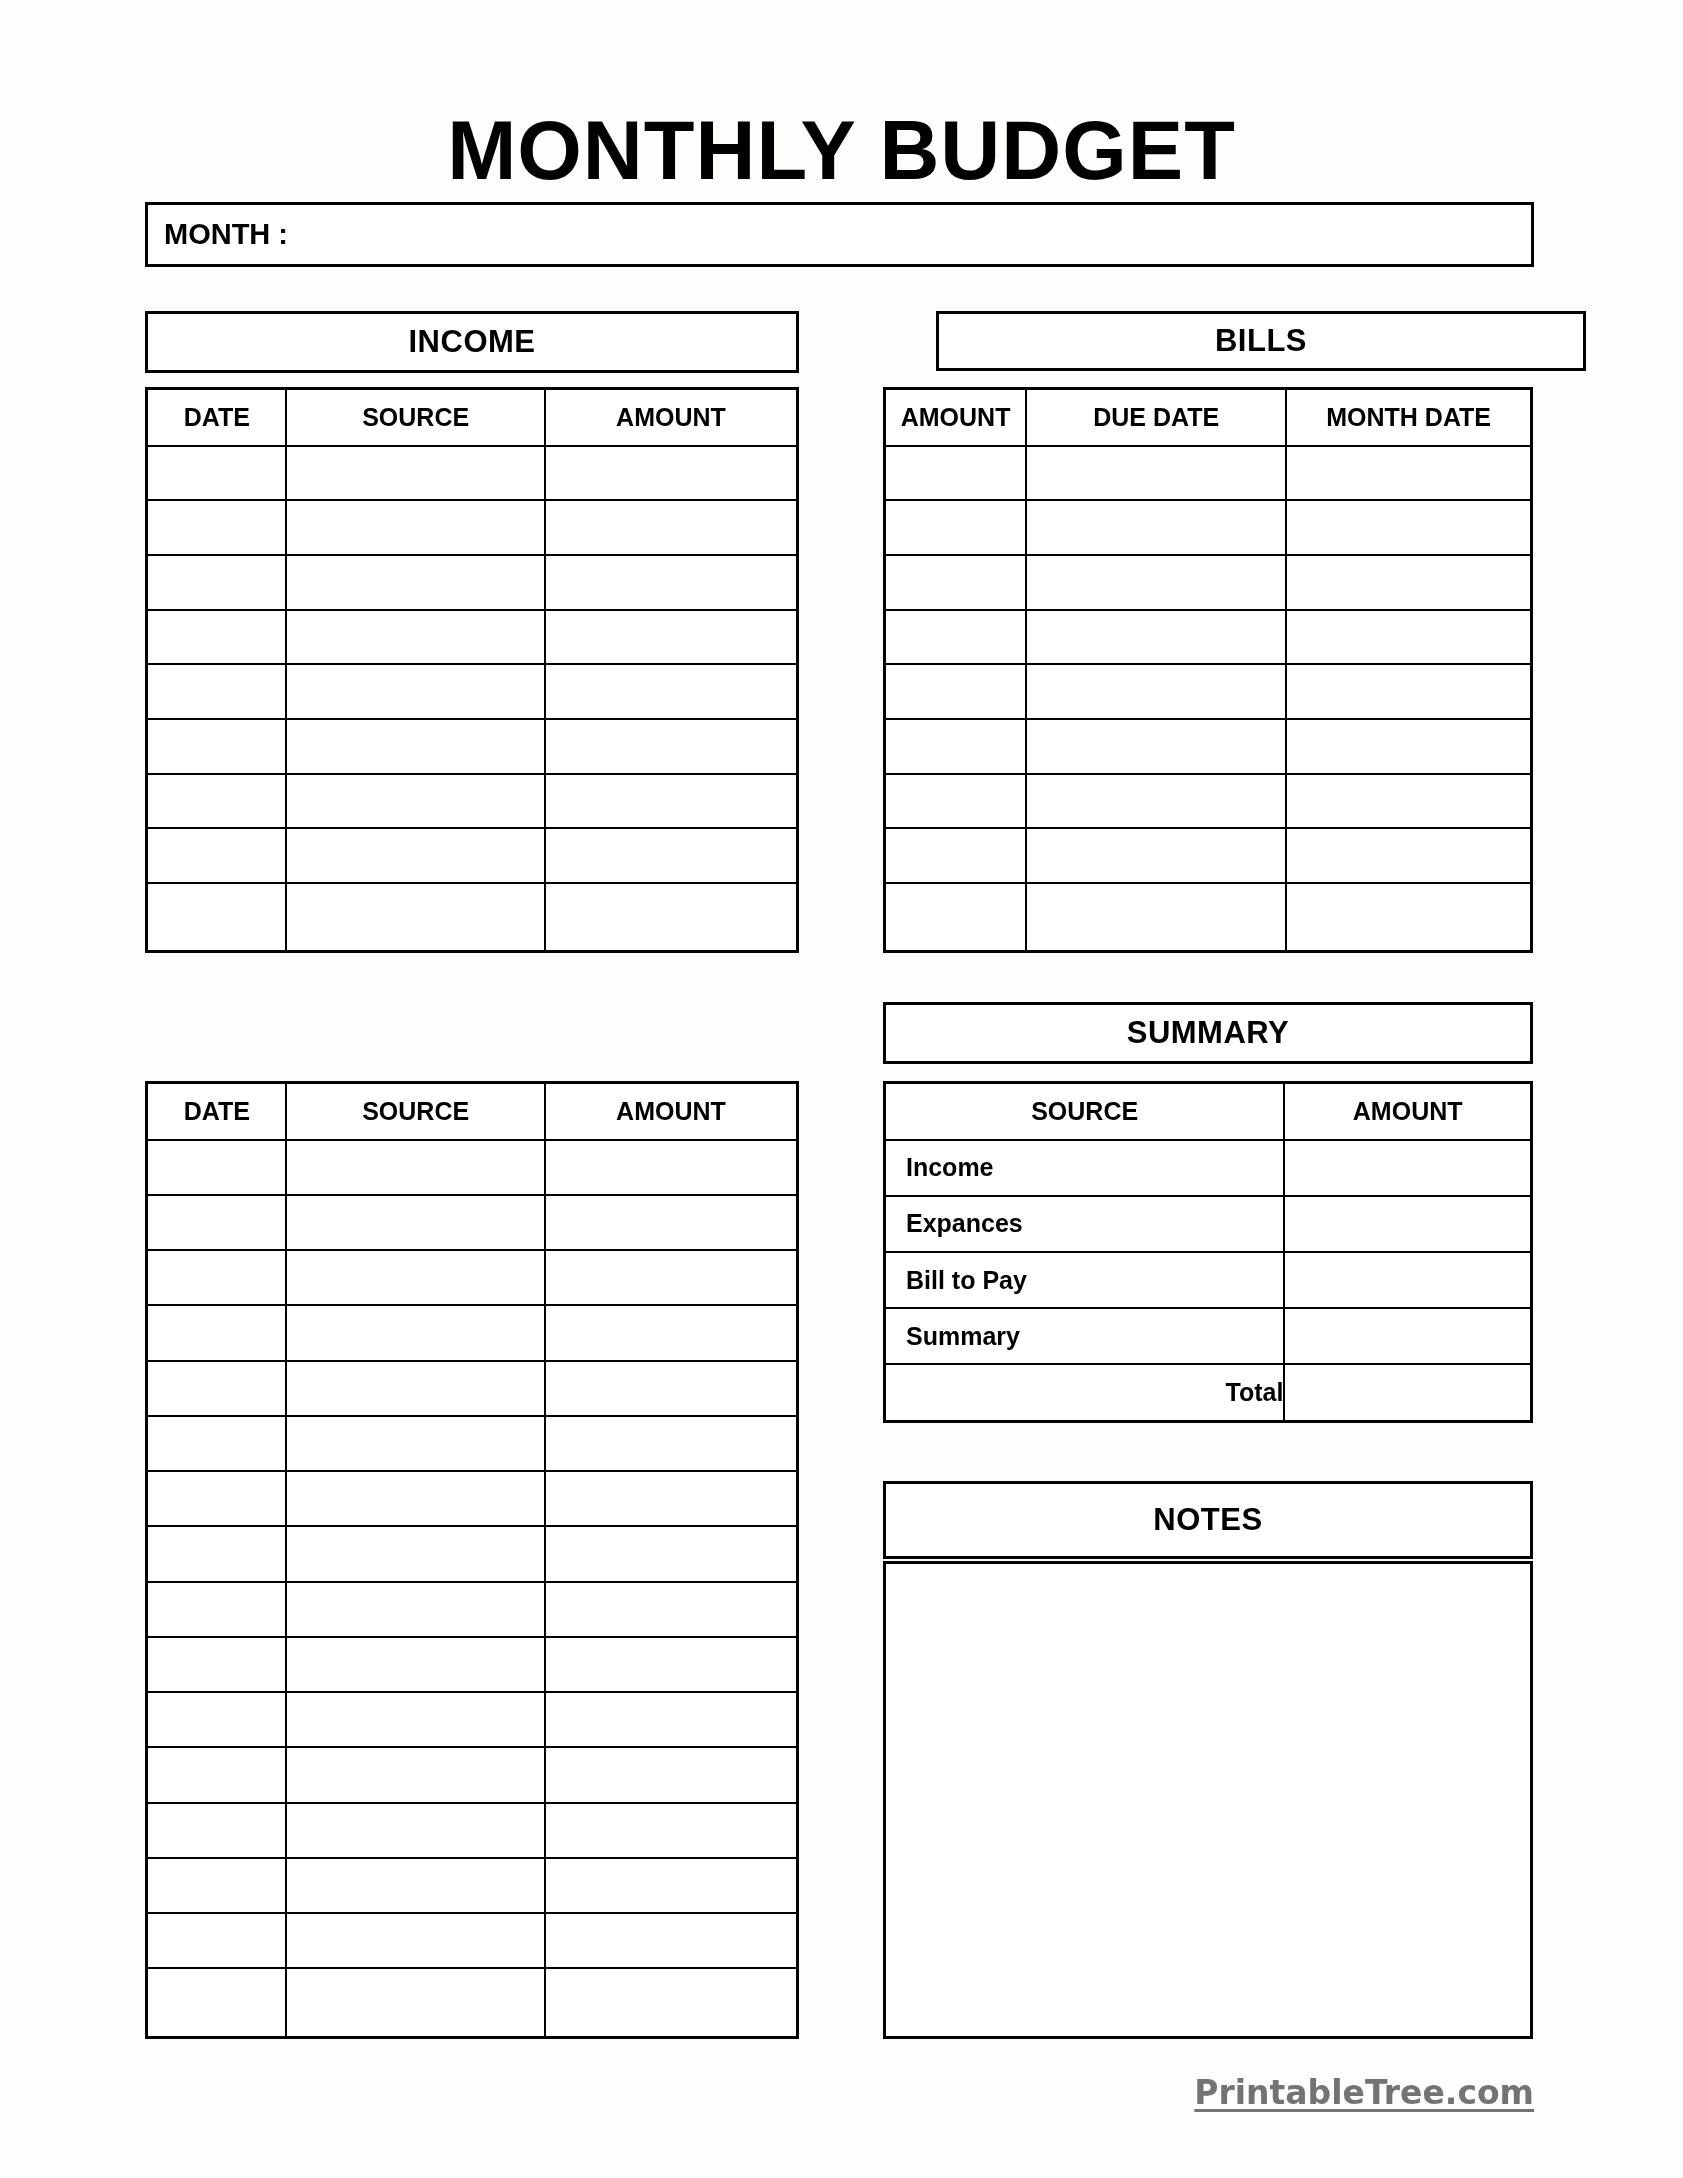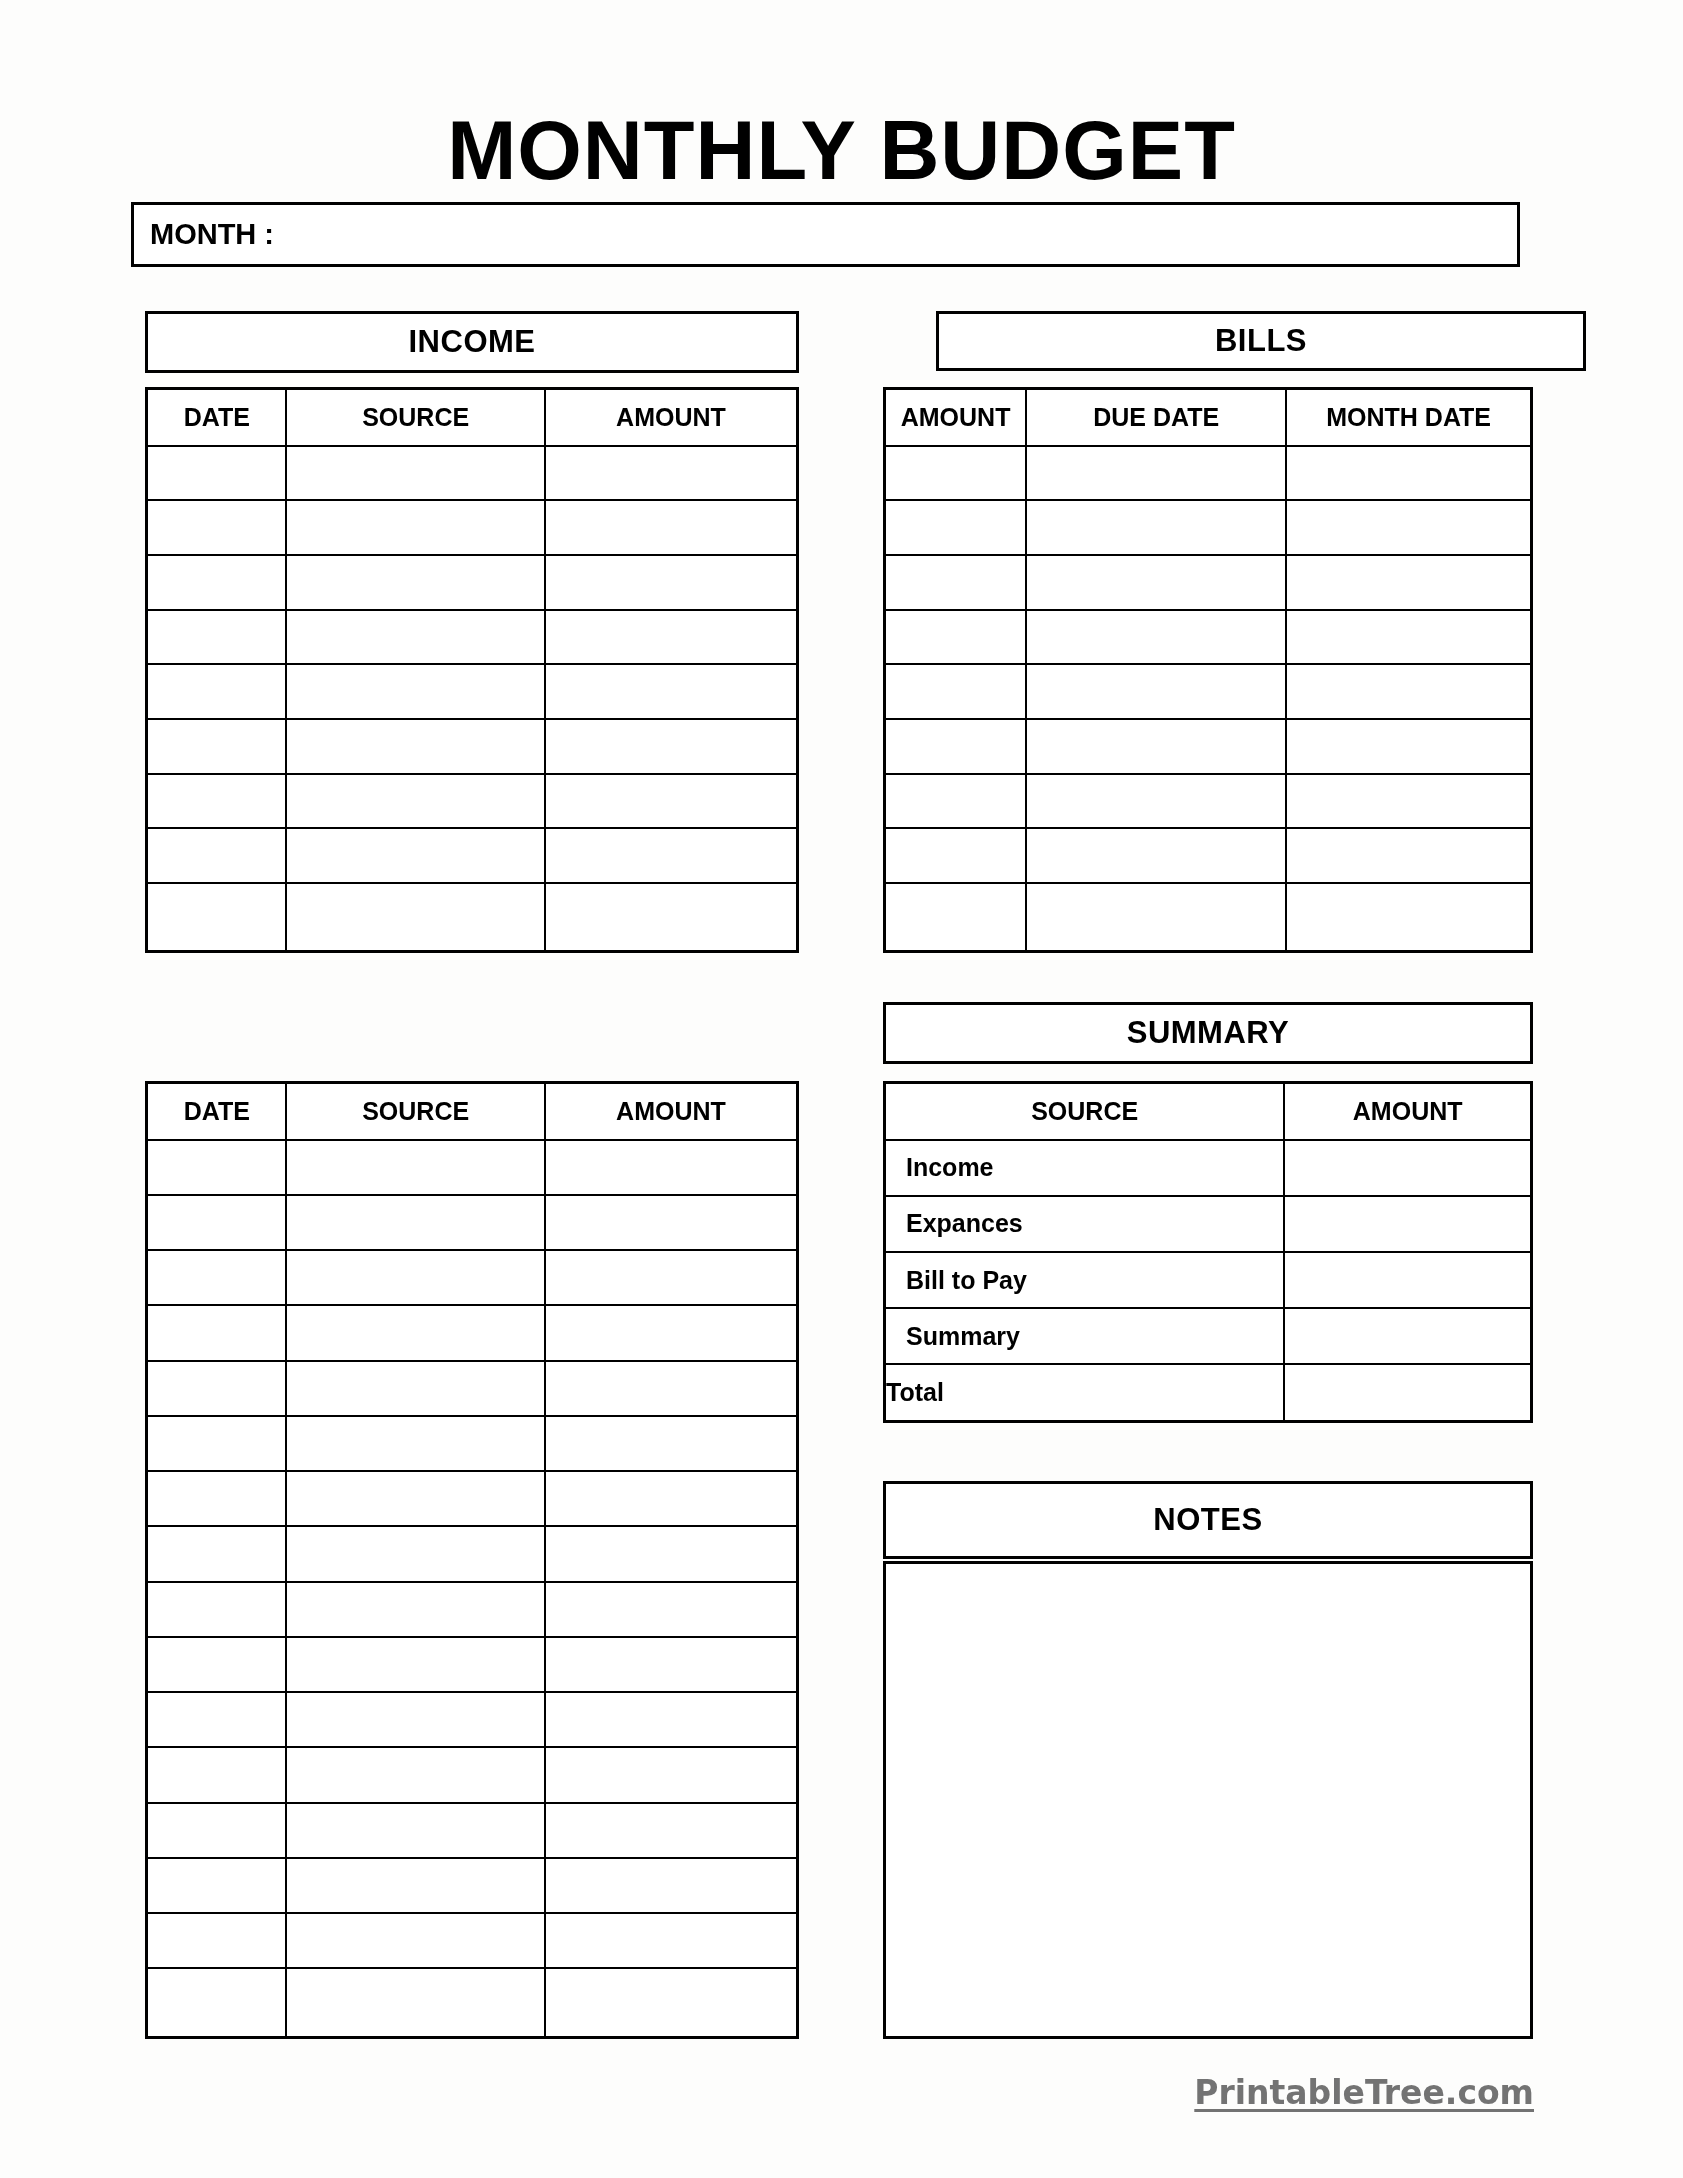--- a/index.html
+++ b/index.html
@@ -20,21 +20,21 @@
     width: 100%;
     text-align: center;
     font-size: 83px;
     line-height: 83px;
     font-weight: bold;
     letter-spacing: 1px;
   }
 
   .month-box {
     position: absolute;
-    left: 131px; top: 202px;
+    left: 145px; top: 202px;
     width: 1389px; height: 65px;
     border: 3px solid #000;
     display: flex;
     align-items: center;
     padding-left: 16px;
     background: #fff;
   }
   .month-box .month-label { font-size: 29px; font-weight: bold; }
   .month-box .month-value { flex: 1; height: 100%; }
 
@@ -77,21 +77,21 @@
   #summary-table  { left: 883px; top: 1081px; width: 650px; height: 342px; }
 
   #summary-table td.label-cell {
     font-size: 25px;
     font-weight: bold;
     padding-left: 20px;
     vertical-align: middle;
     text-align: left;
   }
   #summary-table tr.total-row td.label-cell {
-    text-align: left;
+    text-align: right;
     padding-left: 0;
   }
 
   .notes-box {
     position: absolute;
     left: 883px; top: 1561px;
     width: 650px; height: 478px;
     border: 3px solid #000;
     background: #fff;
   }

